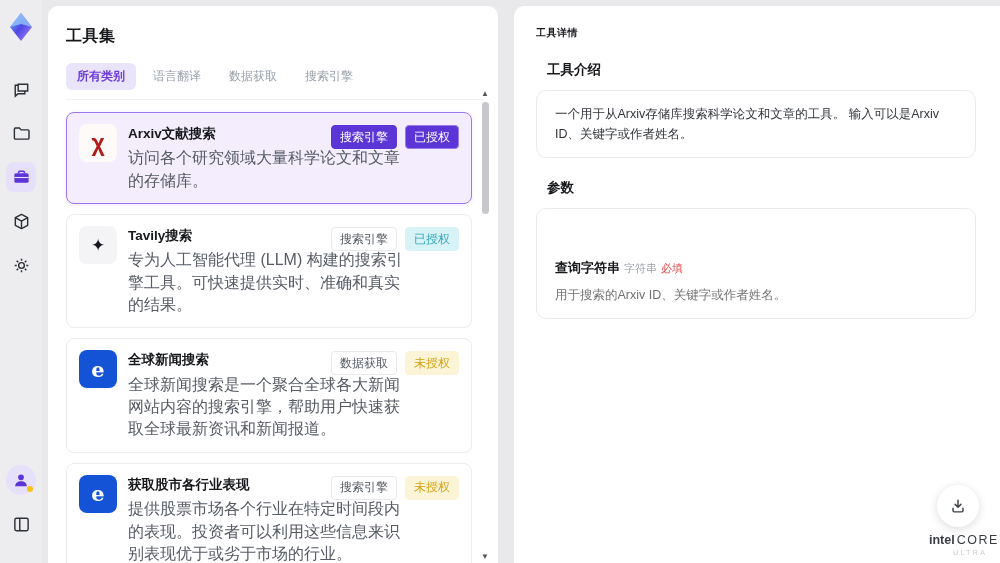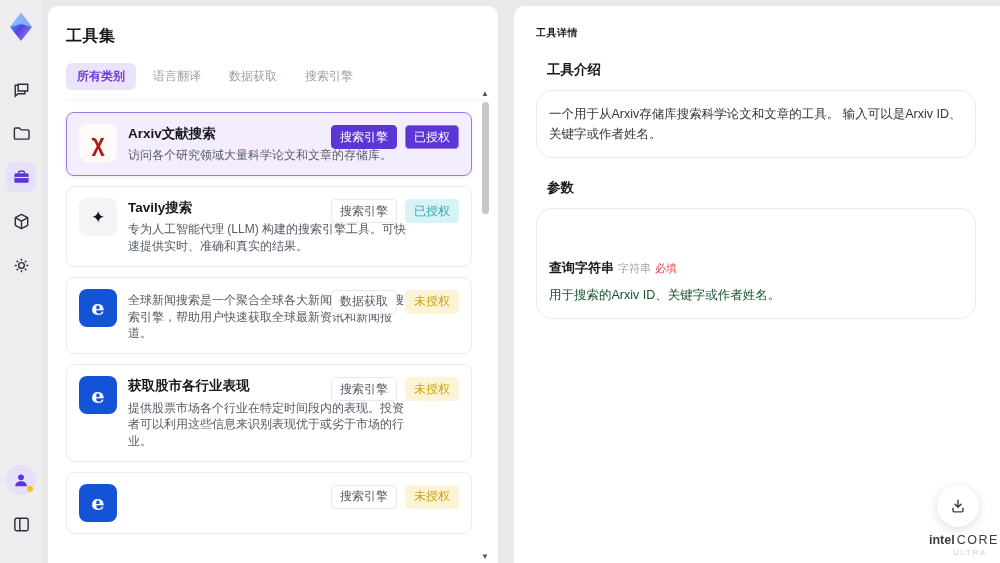--- a/index.html
+++ b/index.html
@@ -47,21 +47,21 @@
   .tool-card.selected { background:#f4edfe; border:1.5px solid #9d76ee; box-shadow:0 1px 4px rgba(120,80,230,.12); }
   .tool-icon {
     width:38px; height:38px; flex:none; border-radius:8px; background:#f5f5f7;
     display:flex; align-items:center; justify-content:center; font-size:20px; line-height:1;
   }
   .ic-arxiv   { background:#fdfaf8; color:#b31b1b; font-weight:bold; font-size:23px; }
   .ic-tavily  { background:#f4f4f6; color:#15151f; font-size:17px; }
   .ic-blue    { background:#1553d6; color:#ffffff; font-weight:bold; font-size:21px; font-family:"DejaVu Serif",serif; }
   .tool-body { width:282px; flex:none; }
   .tool-title { font-size:13.5px; font-weight:bold; color:#17181c; line-height:1.5; }
-  .tool-desc { font-size:12px; color:#565b64; line-height:1.4; margin-top:3px; }
+  .tool-desc { font-size:16px; color:#565b64; line-height:1.4; margin-top:3px; }
   .tool-tags { position:absolute; top:12px; right:12px; display:flex; gap:8px; }
   .tag { font-size:12px; padding:2.5px 8px; border-radius:4px; white-space:nowrap; line-height:1.4; }
   .tag-category.plain { color:#565b64; border:1px solid #e9e9ed; background:#fff; }
   .tag-category.solid { color:#fff; background:#5b35d6; border:1px solid #5b35d6; }
   .auth-selected { color:#fff; background:#5b35d6; border:1px solid #9a79ea; }
   .auth-yes { color:#35a8bb; background:#d8f3f6; border:1px solid #d8f3f6; }
   .auth-no  { color:#d4a312; background:#fcf4d7; border:1px solid #fcf4d7; }
 
   
   .vscroll { position:absolute; top:84px; bottom:2px; right:7px; width:11px; }
@@ -71,28 +71,28 @@
   .vscroll .thumb { position:absolute; top:12px; left:2px; width:7px; height:112px; border-radius:4px; background:#c7c7cc; cursor:pointer; }
 
   
   .detail-panel {
     flex:1; margin:6px 0 0 4px; background:#ffffff; border-radius:10px 0 0 0;
     padding:20px 24px 0 22px; position:relative;
   }
   .detail-title { font-size:10px; font-weight:bold; letter-spacing:.5px; }
   .section-label { font-size:13.5px; font-weight:bold; margin:21px 11px 11px; }
   .info-box {
-    border:1px solid #ebebee; border-radius:16px; background:#fff;
-    padding:13px 12px; font-size:12.5px; color:#32353b; line-height:1.6;
+    border:1px solid #ebebee; border-radius:10px; background:#fff;
+    padding:13px 18px; font-size:12.5px; color:#32353b; line-height:1.6;
   }
   .param-row .param-head { display:flex; align-items:baseline; gap:4px;margin-top:36px; }
   .param-name { font-size:13px; font-weight:bold; color:#17181c; }
   .param-type { font-size:11px; color:#9aa0aa; }
   .param-required { font-size:11px; color:#e5484d; }
-  .param-desc { font-size:12.5px; color:#14532d; margin-top:7px; line-height:1.5; }
+  .param-desc { font-size:12.5px; color:#737373; margin-top:7px; line-height:1.5; }
 
   
   .float-br { position:absolute; right:13px; bottom:6px; width:58px; text-align:center; }
   .download-btn {
     width:42px; height:42px; border-radius:50%; background:#fff; border:none; cursor:pointer;
     box-shadow:0 2px 10px rgba(0,0,0,.14); display:flex; align-items:center; justify-content:center;
     margin:0 auto 6px;
   }
   .intel-logo { font-size:12.5px; color:#3a3d44; white-space:nowrap; }
   .intel-word { font-weight:bold; letter-spacing:0; }
@@ -220,20 +220,21 @@
     </div>
     <div class="tool-tags">
       <span class="tag tag-category plain">搜索引擎</span>
       <span class="tag tag-auth auth-yes">已授权</span>
     </div>
   </div>
 
   <div class="tool-card">
     <div class="tool-icon ic-blue">e</div>
     <div class="tool-body">
+      <div class="tool-title">全球新闻搜索</div>
       <div class="tool-desc">全球新闻搜索是一个聚合全球各大新闻网站内容的搜索引擎，帮助用户快速获取全球最新资讯和新闻报道。</div>
     </div>
     <div class="tool-tags">
       <span class="tag tag-category plain">数据获取</span>
       <span class="tag tag-auth auth-no">未授权</span>
     </div>
   </div>
 
   <div class="tool-card">
     <div class="tool-icon ic-blue">e</div>

